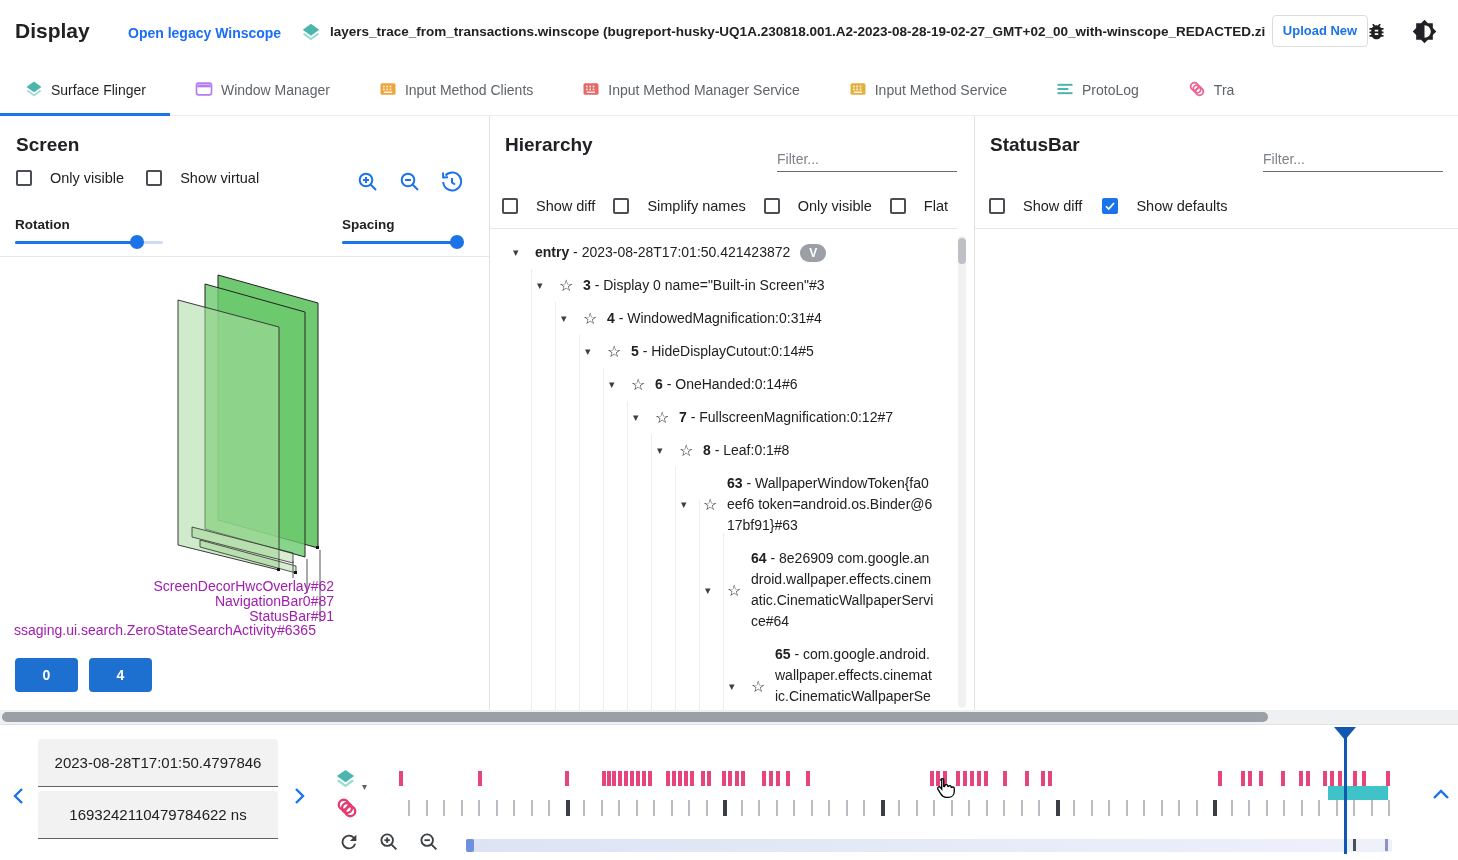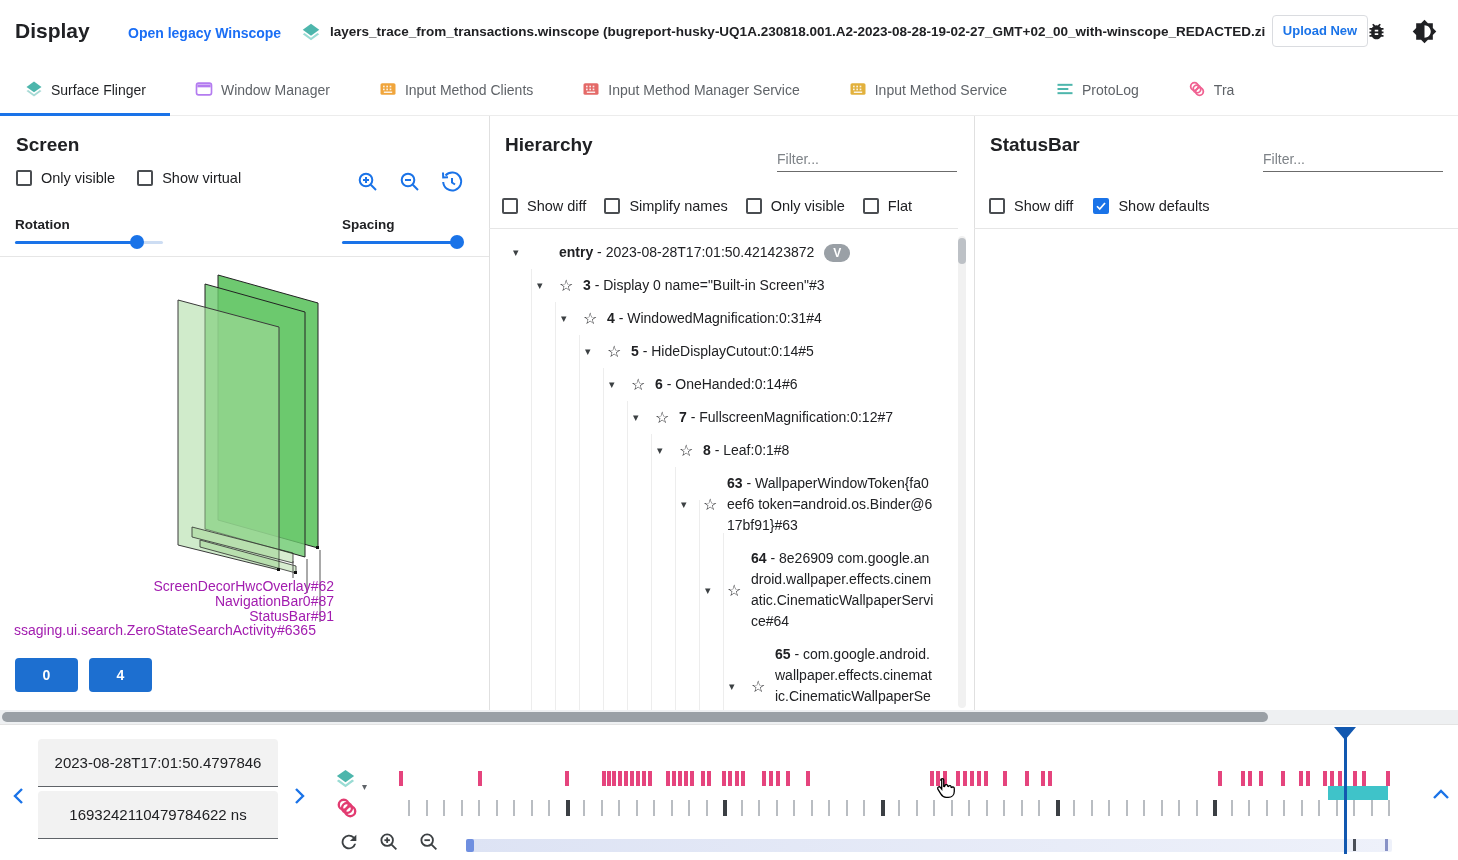--- a/index.html
+++ b/index.html
@@ -29,21 +29,21 @@
 
   
   .main { position:absolute; left:0; top:116px; width:1458px; height:594px; background:#fff; }
   .vdiv { position:absolute; top:0; bottom:0; width:1px; background:#e0e0e0; }
   .panel { position:absolute; top:0; height:594px; overflow:hidden; }
   .panel-title { position:absolute; left:16px; top:18px; font-size:19px; font-weight:700; }
   .filter-input { position:absolute; top:30px; width:180px; height:26px; border:none; border-bottom:1px solid #6b6b6b;
     background:transparent; font-size:14px; font-family:inherit; color:#202124; outline:none; }
   .filter-input::placeholder { color:#7d8287; }
   .check-row { position:absolute; display:flex; align-items:center; gap:22px; }
-  .cbwrap { display:flex; align-items:flex-end; gap:9px; cursor:pointer; }
+  .cbwrap { display:flex; align-items:flex-end; gap:18px; cursor:pointer; }
   .cb { width:16px; height:16px; border:2px solid #4a4d51; border-radius:2px; display:flex; align-items:center; justify-content:center; background:#fff; }
   .cb.on { background:#1a73e8; border-color:#1a73e8; }
   .cblabel { font-size:14.5px; color:#202124; }
   .hline { position:absolute; height:1px; background:#e6e6e6; }
 
   
   .panel-icons { position:absolute; top:54px; display:flex; gap:18px; }
   .panel-icons span { cursor:pointer; }
   .slider-label { position:absolute; top:101px; font-size:13.5px; font-weight:700; }
   .slider { position:absolute; top:119px; height:14px; }
@@ -298,21 +298,21 @@
           <div class="guide" style="left: 114px; top: 132px; bottom: 0px;"></div>
           <div class="guide" style="left: 138px; top: 165px; bottom: 0px;"></div>
           <div class="guide" style="left: 162px; top: 198px; bottom: 0px;"></div>
           <div class="guide" style="left: 186px; top: 231px; bottom: 0px;"></div>
           <div class="guide" style="left: 210px; top: 264px; bottom: 0px;"></div>
           <div class="guide" style="left: 234px; top: 297px; bottom: 0px;"></div>
         </div>
       <div class="tree" id="tree-rows">
           <div class="tree-row" style="padding-left: 18px;">
             <span class="caret">▾</span>
-            <span class="tlabel" style="max-width: 375px; margin-left: 24px;"><b>entry</b> - 2023-08-28T17:01:50.421423872</span>
+            <span class="tlabel" style="max-width: 375px;"><b>entry</b> - 2023-08-28T17:01:50.421423872</span>
             <span class="chip">V</span>
           </div>
           <div class="tree-row" style="padding-left: 42px;">
             <span class="caret">▾</span>
             <span class="star">☆</span>
             <span class="tlabel" style="max-width: 351px;"><b>3</b> - Display 0 name="Built-in Screen"#3</span>
           </div>
           <div class="tree-row" style="padding-left: 66px;">
             <span class="caret">▾</span>
             <span class="star">☆</span>

